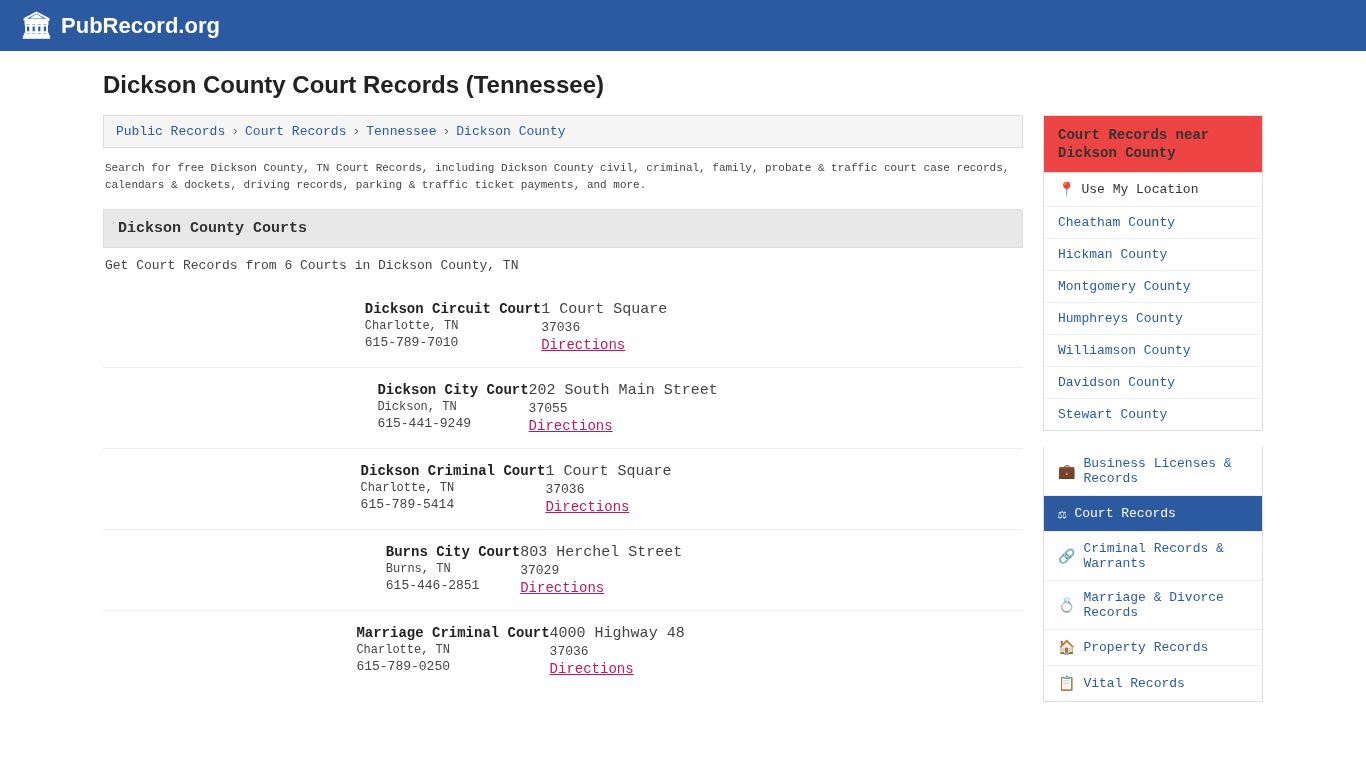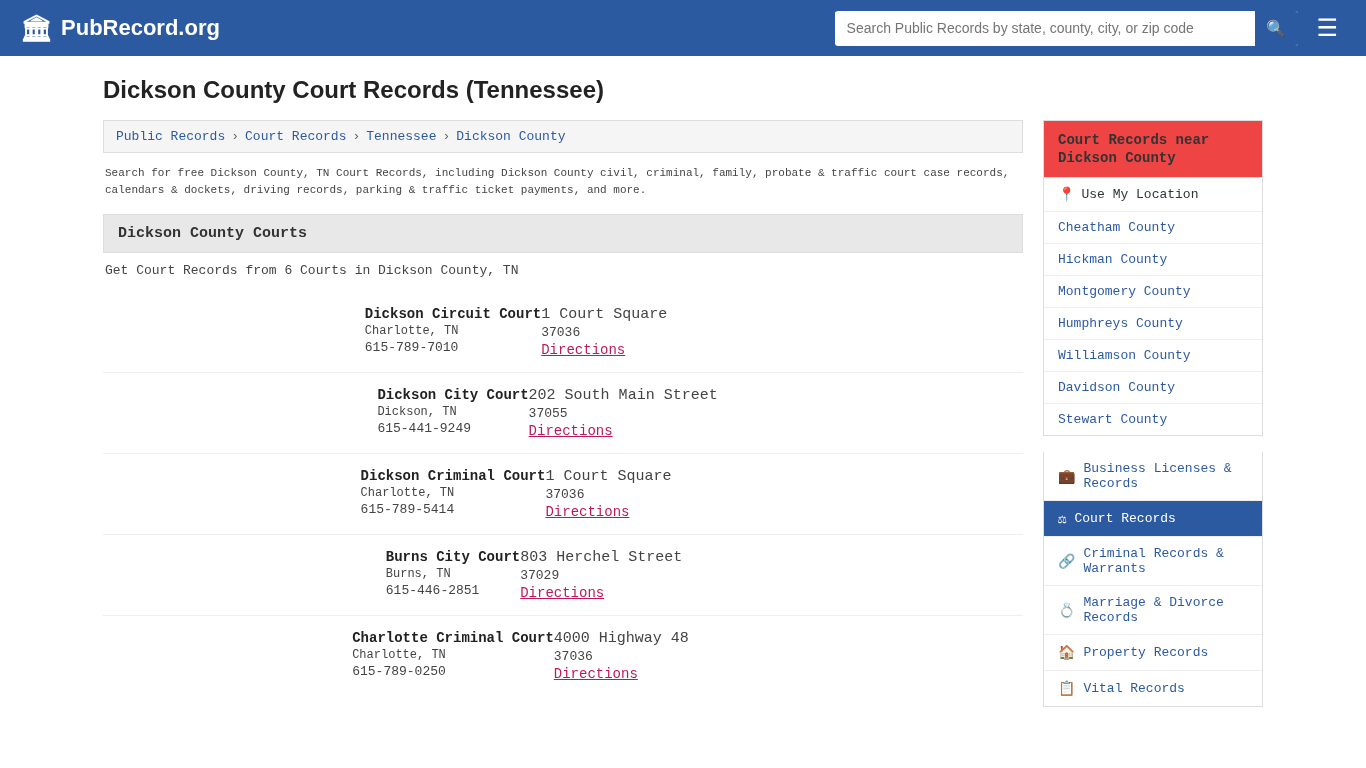--- a/index.html
+++ b/index.html
@@ -254,27 +254,20 @@
   </style>
 </head>
 <body>
 
 <header>
   <div class="header">
     <a class="header-logo" href="#">
       <span class="logo-icon">🏛</span>
       <span>PubRecord.org</span>
     </a>
-    <div class="header-right">
-      <div class="search-bar">
-        <input type="text" placeholder="Search Public Records by state, county, city, or zip code" style="">
-        <button>🔍</button>
-      </div>
-      <button class="hamburger-btn">☰</button>
-    </div>
   </div>
 </header>
 
 <div class="page-content">
   <h1 class="page-title">Dickson County Court Records (Tennessee)</h1>
 
   <div class="main-layout">
 
     <div class="left-content">
 
@@ -343,21 +336,21 @@
           </div>
           <div class="court-right">
             <div class="court-address">803 Herchel Street</div>
             <div class="court-zip">37029</div>
             <a class="directions-link" href="#">Directions</a>
           </div>
         </div>
 
         <div class="court-entry">
           <div class="court-left">
-            <div class="court-name">Charlotte Criminal Court</div>
+            <div class="court-name">Marriage Criminal Court</div>
             <div class="court-city">Charlotte, TN</div>
             <div class="court-phone">615-789-0250</div>
           </div>
           <div class="court-right">
             <div class="court-address">4000 Highway 48</div>
             <div class="court-zip">37036</div>
             <a class="directions-link" href="#">Directions</a>
           </div>
         </div>
 

